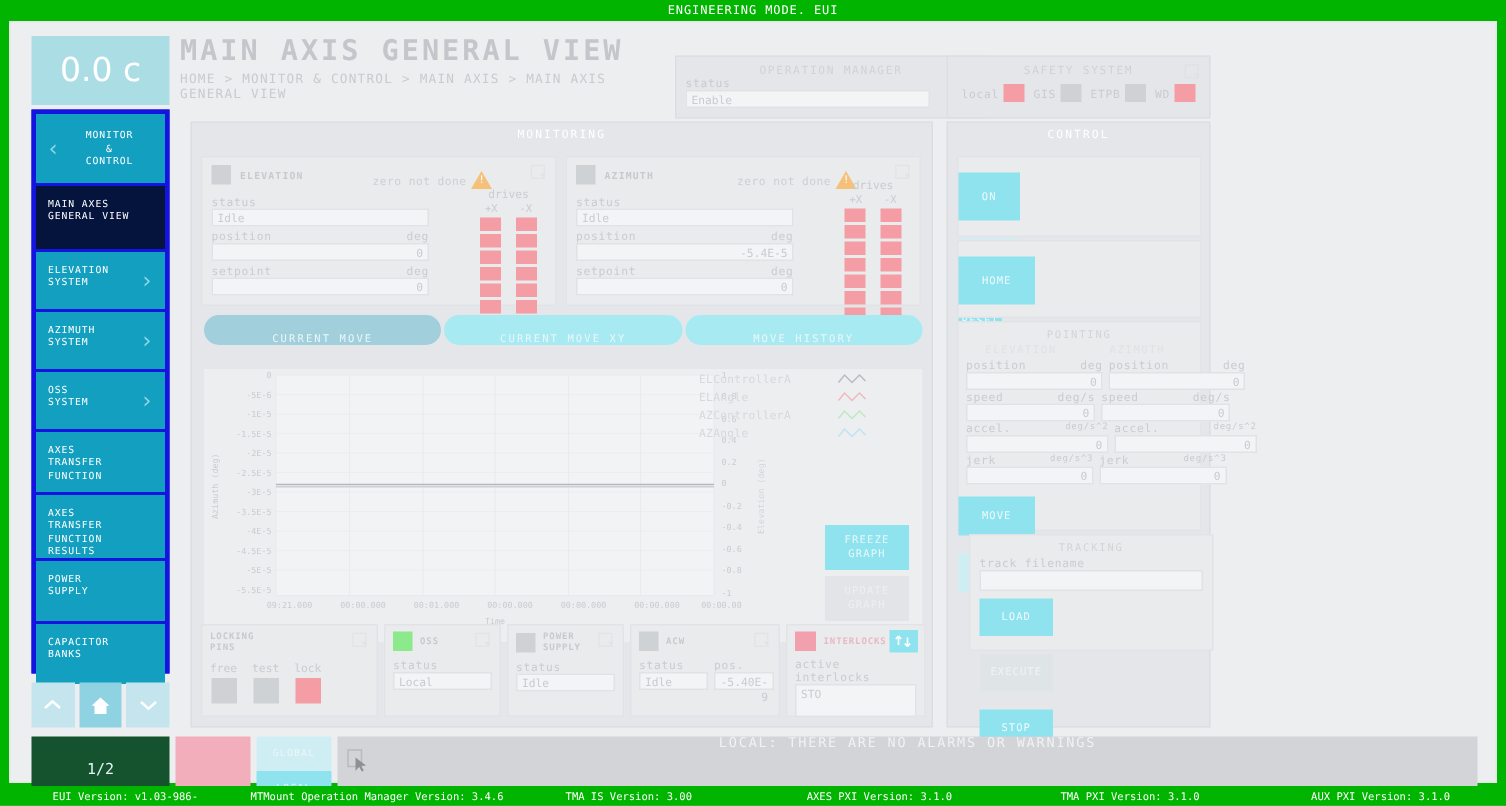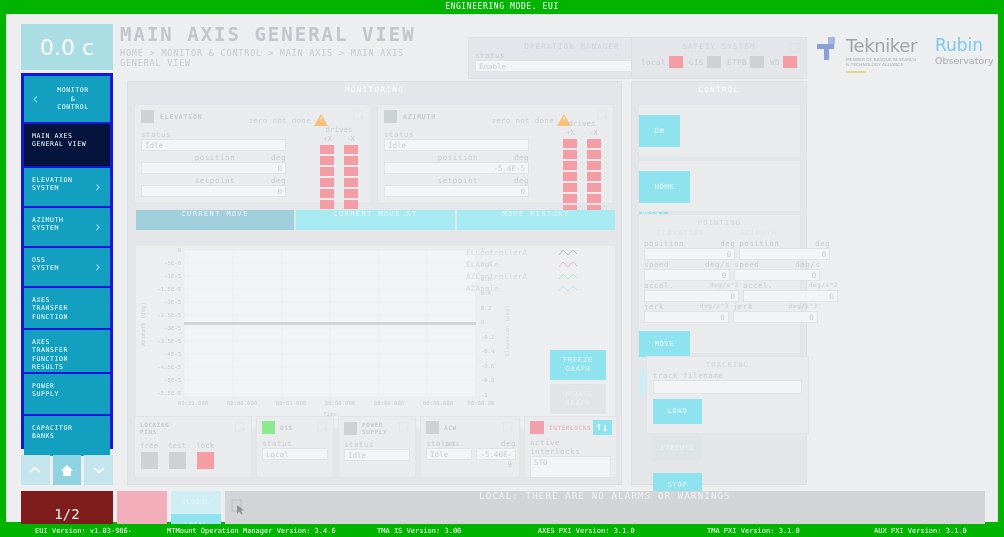--- a/index.html
+++ b/index.html
@@ -59,21 +59,21 @@
     position: absolute; right: 5px; top: 4px; width: 12px; height: 12px;
     opacity: .45;
   }
   .lbl-sm { font-size: 7.5px; color: #c9ccd0; letter-spacing: .5px; }
   .txtfield {
     background: #f2f4f5; border: 1px solid #e0e2e5; height: 12px;
     font-size: 7.5px; color: #c9ccd0; padding: 1px 3px; line-height: 10px;
   }
 
   
-  #op-manager { left: 443px; top: 22px; width: 208px; height: 42px; margin-left: 18px; }
+  #op-manager { left: 443px; top: 22px; width: 208px; height: 42px; }
   #safety-system { left: 624px; top: 22px; width: 176px; height: 42px; }
 
   .led { display: inline-block; width: 14px; height: 12px; vertical-align: middle; }
   .led-red { background: #f49da5; }
   .led-grey { background: #cfd2d5; }
   .led-green { background: #8cea8c; }
   .led-pink { background: #f2a0ad; }
 
   .safety-row {
     display: flex; align-items: center; justify-content: space-around;
@@ -127,32 +127,32 @@
 
   .axis-box { width: 237px; height: 100px; background: #e9ebed; border: 1px solid #e1e3e6; position: absolute; }
   .axis-hdr { display: flex; align-items: center; gap: 6px; padding: 5px 6px 0 6px; }
   .axis-name { font-size: 6.5px; color: #c7cacd; letter-spacing: .8px; font-weight: bold; }
   .warn-row { display: flex; align-items: center; justify-content: flex-end; gap: 3px; padding-right: 42px; margin-top: -9px; }
   .warn-txt { font-size: 7.5px; color: #cdd0d4; letter-spacing: .3px; }
   .warn-tri { width: 0; height: 0; border-left: 7px solid transparent; border-right: 7px solid transparent; border-bottom: 12px solid #f5c07a; position: relative; }
   .warn-tri::after { content: "!"; position: absolute; left: -2px; top: 2px; font-size: 7px; color: #fff; }
 
   .fld-row { padding: 0 6px; margin-top: 2px; }
-  .fld-lbl-row { display: flex; justify-content: flex-end; gap: 36px; }
+  .fld-lbl-row { display: flex; justify-content: space-between; gap: 36px; }
   .drives-col { position: absolute; right: 8px; top: 20px; width: 46px; text-align: center; }
   .drives-lbl { font-size: 7.5px; color: #c9ccd0; }
   .drives-hdr { display: flex; justify-content: space-around; font-size: 7px; color: #c9ccd0; margin-top: 1px; }
   .drives-grid { display: flex; justify-content: space-around; gap: 3px; margin-top: 2px; }
   .drives-stack { display: flex; flex-direction: column; gap: 2px; }
   .drive-cell { width: 14px; height: 9px; background: #f49da5; }
 
   
   .tabs { position: absolute; left: 8px; top: 128px; width: 479px; height: 20px; display: flex; gap: 2px; }
-  .tab { flex: 1; display: flex; align-items: flex-start; justify-content: center;
-         font-size: 7px; color: #eaf6fa; letter-spacing: 1.4px; background: #a8eaf2; }
+  .tab { flex: 1; display: flex; align-items: flex-end; justify-content: center;
+         font-size: 7px; color: #eaf6fa; letter-spacing: 1.4px; background: #a8eaf2; border-radius: 10px; }
   .tab.active { background: #a2cfdc; }
 
   
   .chart-area { position: absolute; left: 8px; top: 164px; width: 479px; height: 182px; }
   .chart-svg { position: absolute; left: 0; top: 0; }
   .legend { position: absolute; left: 330px; top: 2px; }
   .legend-row { display: flex; align-items: center; gap: 6px; margin-bottom: 3px; }
   .legend-lbl { font-size: 7.5px; color: #d6d9dc; letter-spacing: .2px; width: 86px; }
   .gbtns { position: absolute; left: 414px; top: 104px; width: 56px; }
   .gbtn { height: 30px; display: flex; align-items: center; justify-content: center;
@@ -179,21 +179,21 @@
           line-height: 9px; height: 32px; }
   .cbtn.pale { background: #cfeef4; }
   .cbtn.ghost { background: #dfe5e7; color: #eef4f6; }
   .sec-title { text-align: center; font-size: 7px; color: #d2d5d8; letter-spacing: 1.2px; margin: 4px 0 2px; }
   .col-title { text-align: center; font-size: 7px; color: #dfe2e5; letter-spacing: 1.1px; }
   .pt-cols { display: flex; gap: 4px; padding: 0 5px; }
   .pt-col { flex: 1; }
 
   
   .botbar { position: absolute; left: 14px; top: 476px; width: 964px; height: 45px; display: flex; gap: 4px; }
-  .half-btn { width: 92px; background: #7f1d1d; color: #e6f3f7; font-size: 14px;
+  .half-btn { width: 92px; background: #14532d; color: #e6f3f7; font-size: 10px;
               display: flex; align-items: center; justify-content: center; }
   .pink-btn { width: 50px; background: #f3aebc; }
   .gl-stack { width: 50px; display: flex; flex-direction: column; }
   .gl-btn { flex: 1; display: flex; align-items: center; justify-content: center;
             font-size: 6.5px; letter-spacing: .8px; color: #eaf6fa; }
   .gl-btn.global { background: #cfeef4; }
   .gl-btn.local { background: #8fe3ee; }
   .alarm-bar { flex: 1; background: #d2d4d7; color: #f0f2f3; font-size: 9px;
                letter-spacing: 1.2px; display: flex; align-items: flex-start; justify-content: center; position: relative; }
   .cursor-ic { position: absolute; left: 6px; top: 8px; }
@@ -251,33 +251,20 @@
           <span class="lbl-sm">ETPB</span>
           <span class="led led-grey"></span>
         </div>
         <div class="safety-item">
           <span class="lbl-sm">WD</span>
           <span class="led led-red"></span>
         </div>
       </div>
     </div>
 
-    <div class="logo-wrap">
-      <svg width="30" height="30" viewBox="0 0 30 30" style="position:absolute;left:0;top:2px;">
-        <rect x="2" y="9" width="17" height="5" fill="#8aa0d8"></rect>
-        <rect x="9" y="9" width="5" height="16" fill="#8aa0d8"></rect>
-        <rect x="13" y="2" width="7" height="7" fill="#aab6e2"></rect>
-      </svg>
-      <div class="tek-name" style="position:absolute;left:31px;top:2px;">Tekniker</div>
-      <div class="tek-sub" style="position:absolute;left:31px;top:24px;">MEMBER OF BASQUE RESEARCH</div>
-      <div class="tek-sub" style="position:absolute;left:31px;top:29px;">&amp; TECHNOLOGY ALLIANCE</div>
-      <div style="position:absolute;left:31px;top:38px;width:20px;height:2px;background:#e6d48a;"></div>
-      <div class="rubin-name" style="position:absolute;left:120px;top:2px;">Rubin</div>
-      <div class="rubin-sub" style="position:absolute;left:120px;top:22px;">Observatory</div>
-    </div>
 
     <div class="sidebar">
       <div class="nav-item head">
         <span class="chev left">‹</span>
         <span style="white-space:pre-line;">MONITOR
 &amp;
 CONTROL</span>
       </div>
       <div class="nav-item active" style="height:44px;">
         <span style="white-space:pre-line;">MAIN AXES

